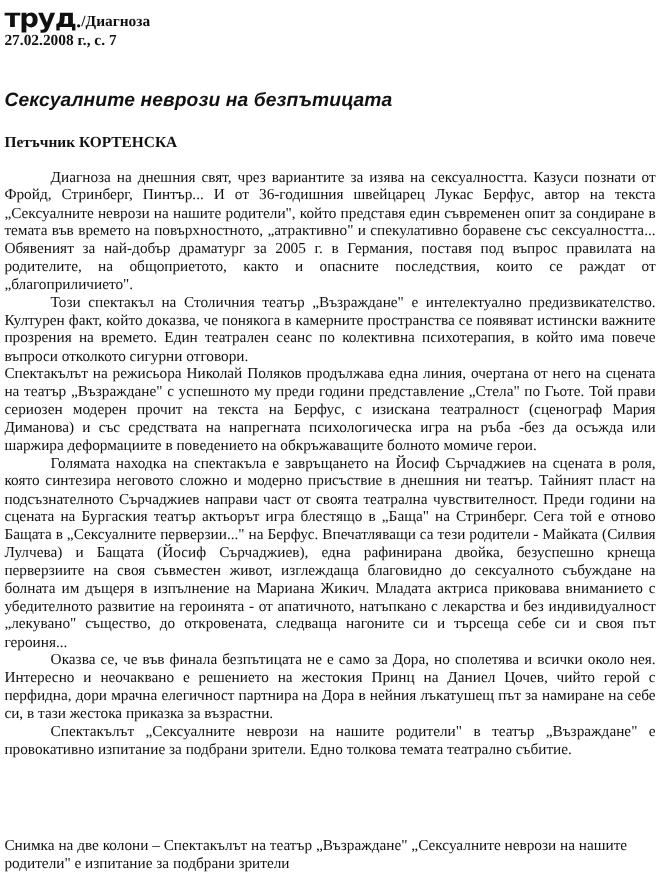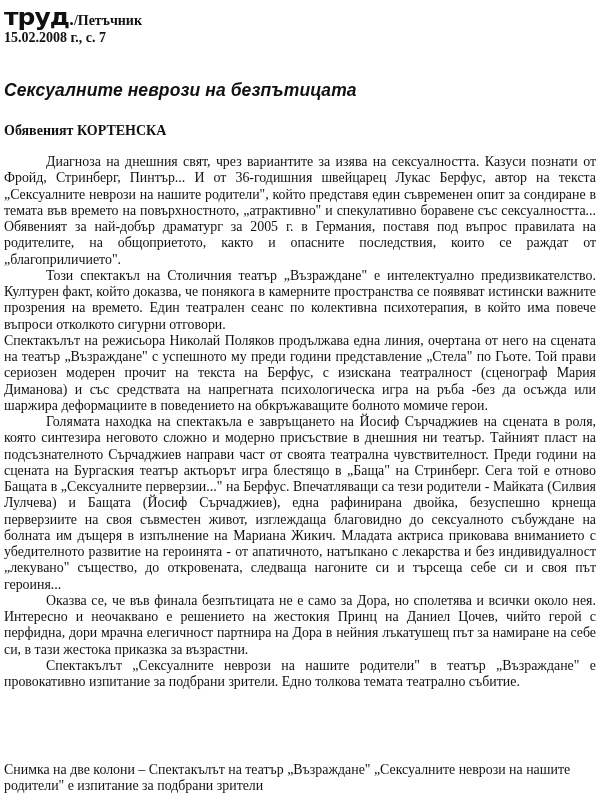--- a/index.html
+++ b/index.html
@@ -109,28 +109,28 @@
     }
   </style>
 </head>
 <body>
 
 <div class="page">
 
   <div class="masthead">
     <span class="logo">труд</span>
     <span class="logo-dot"></span>
-    <span class="section">/Петъчник</span>
+    <span class="section">/Диагноза</span>
   </div>
 
-  <div class="dateline">15.02.2008 г., с. 7</div>
+  <div class="dateline">27.02.2008 г., с. 7</div>
 
   <h1 class="title" style="margin:0;text-align:center;">Сексуалните неврози на безпътицата</h1>
 
-  <div class="author">Обявеният КОРТЕНСКА</div>
+  <div class="author">Петъчник КОРТЕНСКА</div>
 
   <div class="body">
     <p class="indent">Диагноза на днешния свят, чрез вариантите за изява на сексуалността. Казуси познати от Фройд, Стринберг, Пинтър... И от 36-годишния швейцарец Лукас Берфус, автор на текста „Сексуалните неврози на нашите родители", който представя един съвременен опит за сондиране в темата във времето на повърхностното, „атрактивно" и спекулативно боравене със сексуалността... Обявеният за най-добър драматург за 2005 г. в Германия, поставя под въпрос правилата на родителите, на общоприетото, както и опасните последствия, които се раждат от „благоприличието".</p>
     <p class="indent">Този спектакъл на Столичния театър „Възраждане" е интелектуално предизвикателство. Културен факт, който доказва, че понякога в камерните пространства се появяват истински важните прозрения на времето. Един театрален сеанс по колективна психотерапия, в който има повече въпроси отколкото сигурни отговори.</p>
     <p>Спектакълът на режисьора Николай Поляков продължава една линия, очертана от него на сцената на театър „Възраждане" с успешното му преди години представление „Стела" по Гьоте. Той прави сериозен модерен прочит на текста на Берфус, с изискана театралност (сценограф Мария Диманова) и със средствата на напрегната психологическа игра на ръба -без да осъжда или шаржира деформациите в поведението на обкръжаващите болното момиче герои.</p>
     <p class="indent">Голямата находка на спектакъла е завръщането на Йосиф Сърчаджиев на сцената в роля, която синтезира неговото сложно и модерно присъствие в днешния ни театър. Тайният пласт на подсъзнателното Сърчаджиев направи част от своята театрална чувствителност. Преди години на сцената на Бургаския театър актьорът игра блестящо в „Баща" на Стринберг. Сега той е отново Бащата в „Сексуалните перверзии..." на Берфус. Впечатляващи са тези родители - Майката (Силвия Лулчева) и Бащата (Йосиф Сърчаджиев), една рафинирана двойка, безуспешно крнеща перверзиите на своя съвместен живот, изглеждаща благовидно до сексуалното събуждане на болната им дъщеря в изпълнение на Мариана Жикич. Младата актриса приковава вниманието с убедителното развитие на героинята - от апатичното, натъпкано с лекарства и без индивидуалност „лекувано" същество, до откровената, следваща нагоните си и търсеща себе си и своя път героиня...</p>
     <p class="indent">Оказва се, че във финала безпътицата не е само за Дора, но сполетява и всички около нея. Интересно и неочаквано е решението на жестокия Принц на Даниел Цочев, чийто герой с перфидна, дори мрачна елегичност партнира на Дора в нейния лъкатушещ път за намиране на себе си, в тази жестока приказка за възрастни.</p>
     <p class="indent">Спектакълът „Сексуалните неврози на нашите родители" в театър „Възраждане" е провокативно изпитание за подбрани зрители. Едно толкова темата театрално събитие.</p>
   </div>
 

